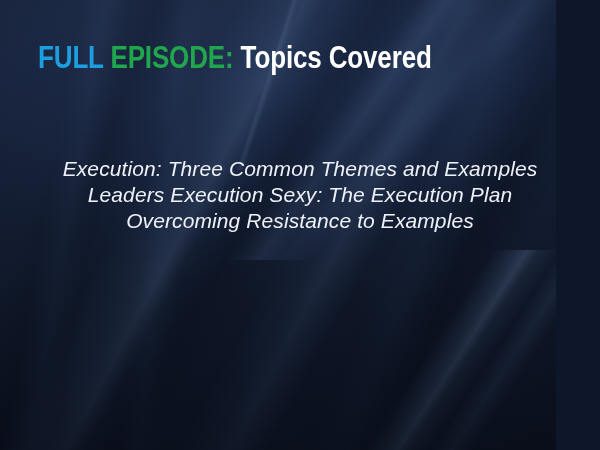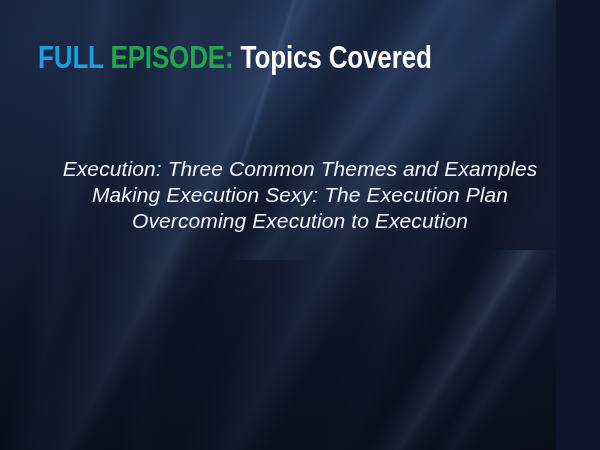--- a/index.html
+++ b/index.html
@@ -238,18 +238,18 @@
   <div class="bg-layer" id="bg-hairline"></div>
   <div class="bg-layer" id="bg-vignette"></div>
   <div class="bg-layer" id="bg-bottom-wash"></div>
 
   <div id="content">
 
     <div id="title"><span class="t-full">FULL </span><span class="t-episode">EPISODE:</span><span class="t-rest"> Topics Covered</span></div>
 
     <div id="topics">
       <div class="topic-line">Execution: Three Common Themes and Examples</div>
-      <div class="topic-line">Making Execution Sexy: The Execution Plan</div>
-      <div class="topic-line">Overcoming Execution to Execution</div>
+      <div class="topic-line">Leaders Execution Sexy: The Execution Plan</div>
+      <div class="topic-line">Overcoming Resistance to Examples</div>
     </div>
 
   </div>
 </div>
 
 </body></html>

